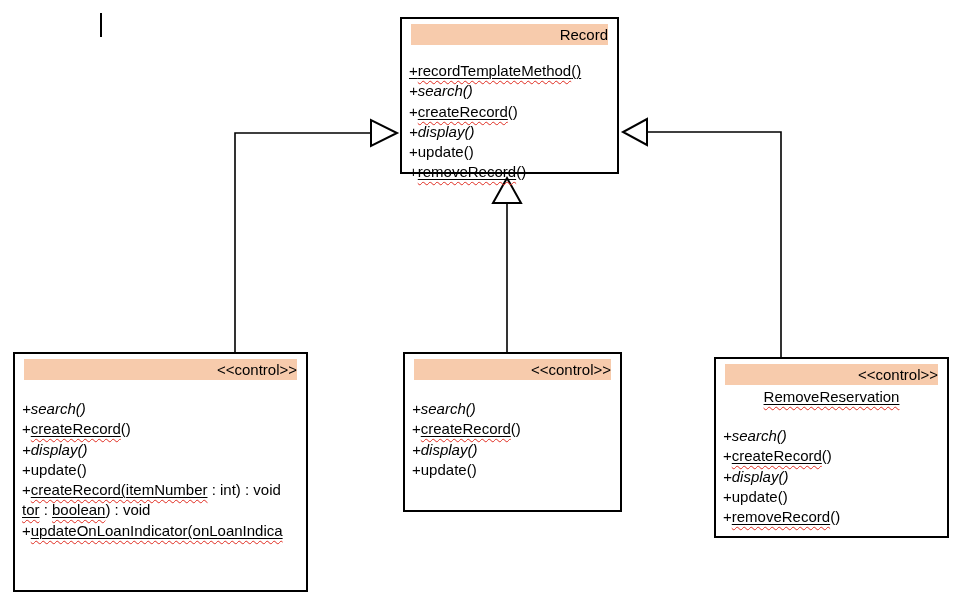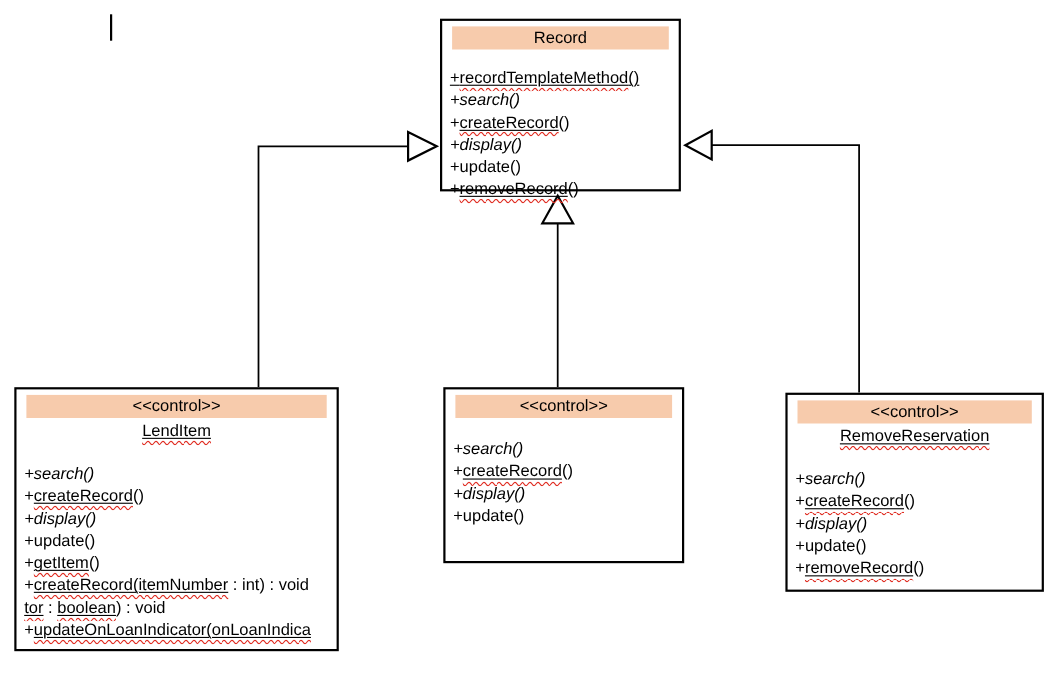--- a/index.html
+++ b/index.html
@@ -8,21 +8,21 @@
     font-family:"Liberation Sans", sans-serif;overflow:hidden;
   }
   .canvas{position:absolute;left:0;top:0;width:958px;height:612px;}
   svg.connectors{position:absolute;left:0;top:0;width:958px;height:612px;pointer-events:none;}
 
   .uml-class{
     position:absolute;background:#ffffff;border:2px solid #000000;
     box-sizing:border-box;font-size:15px;color:#000000;
   }
   .uml-bar{
-    margin:5px 9px 0 9px;height:21px;line-height:21px;text-align:center;
+    margin:5px 9px 0 9px;height:21px;line-height:21px;text-align:right;
     background:#F7CBAC;font-size:15px;
   }
   .uml-title{
     text-align:center;line-height:21px;margin-top:1px;font-size:15px;
   }
   .uml-methods{padding:0 7px;}
   .uml-class.ctrl .uml-methods{margin-top:19px;}
   .uml-class.root .uml-methods{margin-top:16px;}
   .m-line{line-height:20.3px;white-space:nowrap;}
   .m-line.it{font-style:italic;}
@@ -75,27 +75,25 @@
         <div class="m-line it"><span>+search()</span></div>
         <div class="m-line"><span>+</span><span class="useg"><span class="sq">createRecord</span></span><span>()</span></div>
         <div class="m-line it"><span>+display()</span></div>
         <div class="m-line"><span>+update()</span></div>
         <div class="m-line"><span>+</span><span class="useg"><span class="sq">removeRecord</span></span><span>()</span></div>
       </div>
   </div>
 
   <div class="uml-class ctrl" style="left:13px;top:352px;width:295px;height:240px;">
     <div class="uml-bar">&lt;&lt;control&gt;&gt;</div>
-    <div class="uml-title"><span class="u-name"><span class="sq">LendItem</span></span></div>
     <div class="uml-methods">
         <div class="m-line it"><span>+search()</span></div>
         <div class="m-line"><span>+</span><span class="useg"><span class="sq">createRecord</span></span><span>()</span></div>
         <div class="m-line it"><span>+display()</span></div>
         <div class="m-line"><span>+update()</span></div>
-        <div class="m-line"><span>+</span><span class="useg"><span class="sq">getItem</span></span><span>()</span></div>
         <div class="m-line"><span>+</span><span class="useg"><span class="sq">createRecord(itemNumber</span></span><span> : int) : void</span></div>
         <div class="m-line"><span class="useg"><span class="sq">tor</span></span><span> : </span><span class="useg"><span class="sq">boolean</span></span><span>) : void</span></div>
         <div class="m-line"><span>+</span><span class="useg"><span class="sq">updateOnLoanIndicator(onLoanIndica</span></span></div>
       </div>
   </div>
 
   <div class="uml-class ctrl" style="left:403px;top:352px;width:219px;height:160px;">
     <div class="uml-bar">&lt;&lt;control&gt;&gt;</div>
     <div class="uml-methods">
         <div class="m-line it"><span>+search()</span></div>

